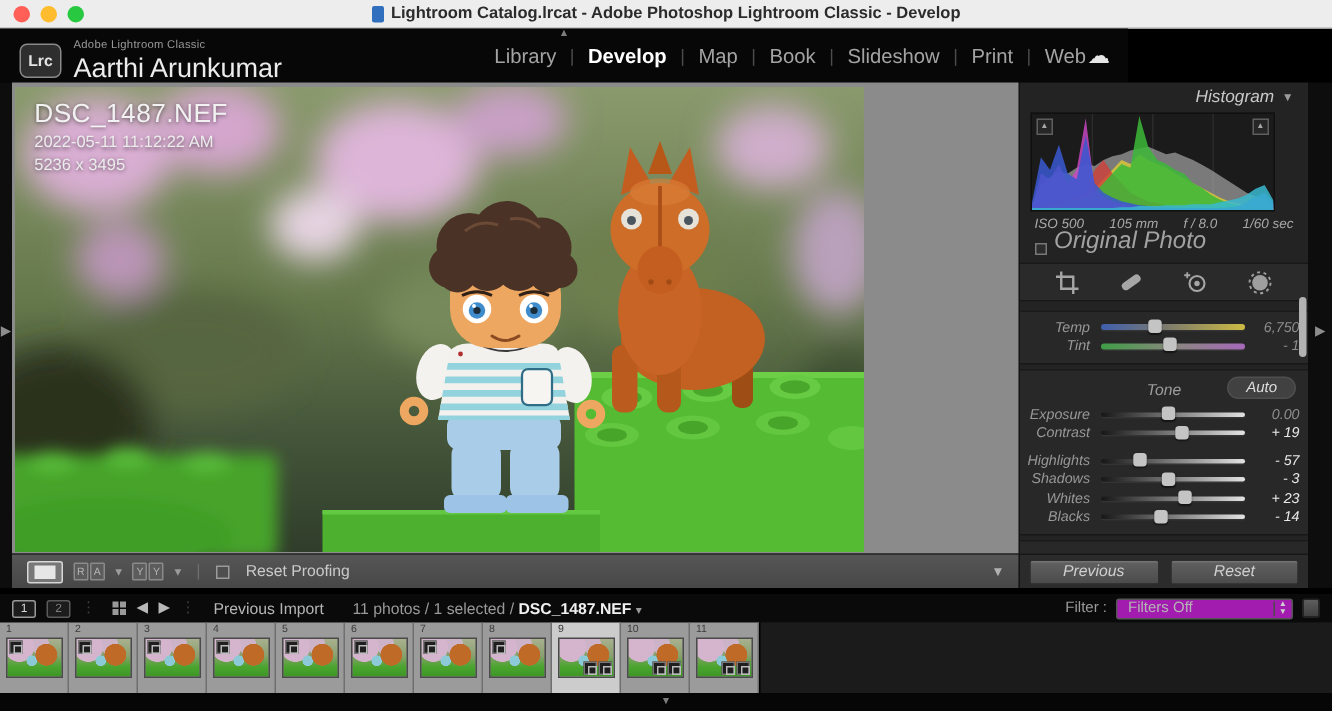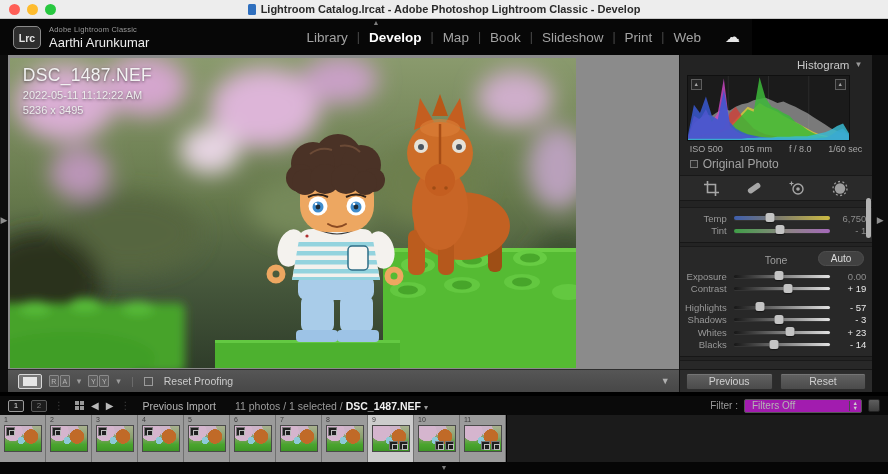--- a/index.html
+++ b/index.html
@@ -17,22 +17,22 @@
   .doc-ico { display:inline-block; width:8px; height:11px; background:#2f6fbe; border-radius:1.5px; }
 
   
   .modulebar { position:absolute; top:19px; left:0; width:752px; height:36px; background:#070707; }
   .collapse-top { position:absolute; top:0; left:50%; transform:translateX(-50%);
     color:#7d7d7d; font-size:7px; line-height:7px; }
   .identity { position:absolute; left:13px; top:6px; display:flex; gap:8px; align-items:center; }
   .lrc-logo { width:28px; height:23px; border:1px solid #8a8a8a; border-radius:5px; background:#2e2e2e;
     color:#e3e3e3; font-size:10.5px; display:flex; align-items:center; justify-content:center; font-weight:bold; }
   .id-lines .l1 { font-size:7.5px; color:#9a9a9a; letter-spacing:.2px; }
-  .id-lines .l2 { font-size:13px; color:#ececec; margin-top:1px; }
-  .module-picker { position:absolute; right:51px; top:0; height:36px; display:flex; align-items:center; gap:9px; }
+  .id-lines .l2 { font-size:18px; color:#ececec; margin-top:1px; }
+  .module-picker { position:absolute; right:28px; top:0; height:36px; display:flex; align-items:center; gap:9px; }
   .mod { color:#a3a3a3; font-size:13.5px; cursor:pointer; }
   .mod.act { color:#ffffff; font-weight:bold; }
   .msep { color:#4c4c4c; font-size:12px; }
   .cloud { position:absolute; right:12px; top:9px; color:#e6e6e6; font-size:15px; }
 
   
   .mainband { position:absolute; top:55px; left:0; width:888px; height:337px; display:flex; }
   .edge-strip { width:8px; background:#0d0d0d; position:relative; }
   .edge-strip.right { width:16px; }
   .edge-arrow { position:absolute; top:160px; color:#8d8d8d; font-size:9px; left:0; width:100%; text-align:center; }
@@ -56,35 +56,35 @@
   .pairbtn { display:flex; gap:1px; }
   .pairbtn b { width:10px; height:12px; border:1px solid #8a8a8a; border-radius:1px; color:#b5b5b5;
     font-size:7px; display:flex; align-items:center; justify-content:center; background:#5c5c5c; font-weight:normal; }
   .tb-dash { color:#9c9c9c; font-size:9px; }
   .tb-sep { color:#6e6e6e; font-size:11px; margin:0 3px; }
   .cb { width:9px; height:9px; border:1px solid #9b9b9b; background:#4f4f4f; display:inline-block; }
   .softproof-label { color:#cacaca; font-size:10.5px; margin-left:4px; }
   .tb-caret { position:absolute; right:9px; color:#b0b0b0; font-size:9px; }
 
   
-  .rightcol { width:198px; display:flex; flex-direction:column; border-left:1px solid #141414; }
+  .rightcol { width:198px; display:flex; flex-direction:column; border-left:1px solid #141414;font-style:italic; }
   .panel { height:314px; background:#232323; position:relative; overflow:hidden; }
   .hist-header { height:16px; display:flex; justify-content:flex-end; align-items:center; gap:5px;
     padding:3px 10px 0 0; color:#c9c9c9; font-size:11.5px; }
   .hist-header .car { color:#9a9a9a; font-size:8px; }
   .histbox { margin:4px 7px 0 7px; width:163px; height:66px; background:#1b1b1b;
     border:1px solid #101010; position:relative; }
   .histbox svg { display:block; }
   .clipbtn { position:absolute; top:3px; width:11px; height:11px; background:#262626;
     border:1px solid #5e5e5e; color:#a8a8a8; font-size:5.5px; line-height:9px; text-align:center; }
   .clipbtn.l { left:3px; } .clipbtn.r { right:3px; }
   .exifrow { display:flex; justify-content:space-between; padding:3px 10px 0 10px;
     color:#a8a8a8; font-size:9px; }
-  .origrow { display:flex; align-items:center; gap:5px; padding:4px 0 0 10px;
-    color:#a2a2a2; font-size:12px; height:16px; }
+  .origrow { display:flex; align-items:flex-end; gap:5px; padding:4px 0 0 10px;
+    color:#a2a2a2; font-size:16px; height:16px; }
   .cb2 { width:8px; height:8px; border:1px solid #787878; background:#2c2c2c; display:inline-block; }
 
   .toolstrip { margin-top:5px; height:26px; background:#2a2a2a; border-top:1px solid #181818;
     border-bottom:1px solid #181818; display:flex; align-items:center; justify-content:center; gap:25px; }
   .toolstrip svg { display:block; }
 
   .sliders { padding-top:6px; }
   .pgroup { background:#282828; border-top:1px solid #1a1a1a; border-bottom:1px solid #171717;
     padding:4px 0 5px 0; margin-bottom:3px; }
   .grp-header { position:relative; height:17px; display:flex; align-items:center; justify-content:center;

